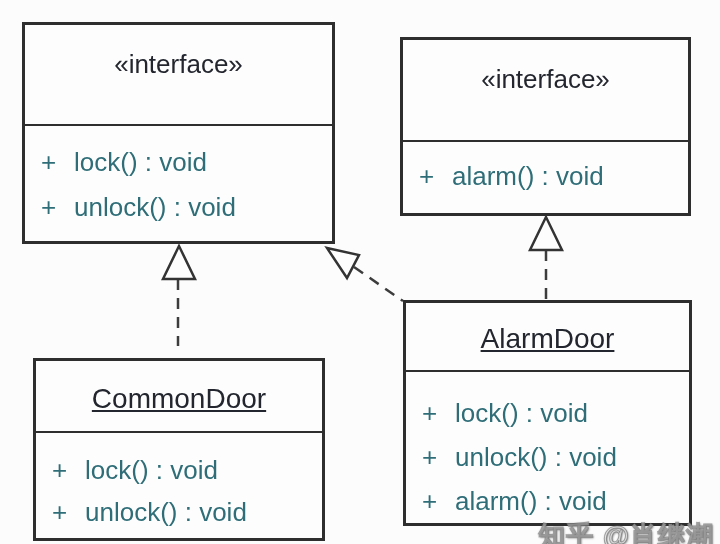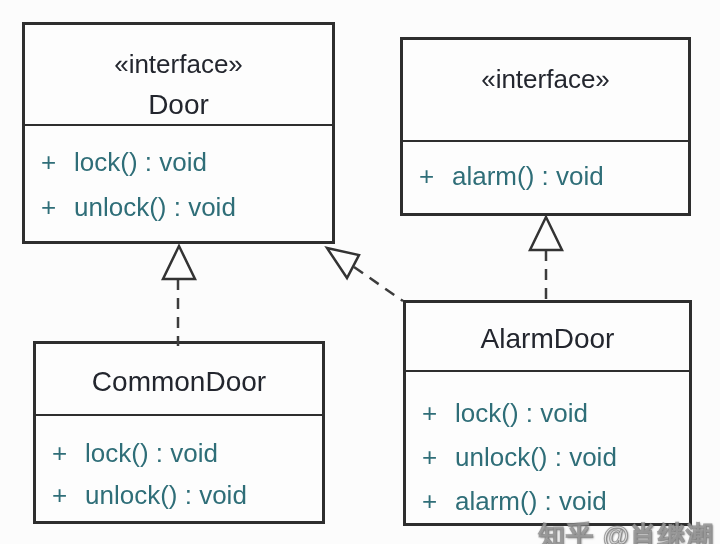--- a/index.html
+++ b/index.html
@@ -27,38 +27,38 @@
   .uml-header {
     display: flex;
     flex-direction: column;
     align-items: center;
     justify-content: space-between;
     border-bottom: 2px solid var(--border);
     color: var(--title);
     box-sizing: border-box;
     overflow: hidden;
   }
-  .uml-header.centered { justify-content: center; padding-top: 4px; }
+  .uml-header.centered { justify-content: center; padding-top: 4px; text-decoration: underline; }
   .stereotype { font-size: 26px; line-height: 39px; white-space: nowrap; }
   .class-name { font-size: 28px; line-height: 39px; white-space: nowrap; }
   .uml-methods { box-sizing: border-box; color: var(--method); }
   .method-row { display: flex; align-items: center; white-space: nowrap; font-size: 26px; }
   .vis { width: 49px; padding-left: 16px; box-sizing: border-box; flex: none; }
   
   #box-door       { left: 22px;  top: 22px;  width: 313px; height: 222px; }
   #box-door .uml-header { height: 101px; padding-top: 20px; }
   #box-door .uml-methods { padding-top: 14px; }
   #box-door .method-row { height: 45px; }
 
   #box-alarm      { left: 400px; top: 37px;  width: 291px; height: 179px; }
   #box-alarm .uml-header { height: 102px; padding-top: 20px; }
   #box-alarm .uml-methods { padding-top: 12px; }
   #box-alarm .method-row { height: 45px; }
 
-  #box-commondoor { left: 33px;  top: 341px; width: 292px; height: 183px; }
+  #box-commondoor { left: 33px;  top: 358px; width: 292px; height: 183px; }
   #box-commondoor .uml-header { height: 72px; }
   #box-commondoor .uml-methods { padding-top: 16px; }
   #box-commondoor .method-row { height: 42px; }
 
   #box-alarmdoor  { left: 403px; top: 300px; width: 289px; height: 226px; }
   #box-alarmdoor .uml-header { height: 69px; }
   #box-alarmdoor .uml-methods { padding-top: 19px; }
   #box-alarmdoor .method-row { height: 44px; }
 
   #arrow-layer {
@@ -84,21 +84,20 @@
     white-space: nowrap;
     margin-top: 27px;
   }
 </style>
 </head>
 <body>
 
 <div class="uml-class" id="box-door">
   <div class="uml-header">
     <span class="stereotype">«interface»</span>
-    <span class="class-name">Door</span>
   </div>
   <div class="uml-methods">
     <div class="method-row">
       <span class="vis">+</span>
       <span class="sig">lock() : void</span>
     </div>
     <div class="method-row">
       <span class="vis">+</span>
       <span class="sig">unlock() : void</span>
     </div>

